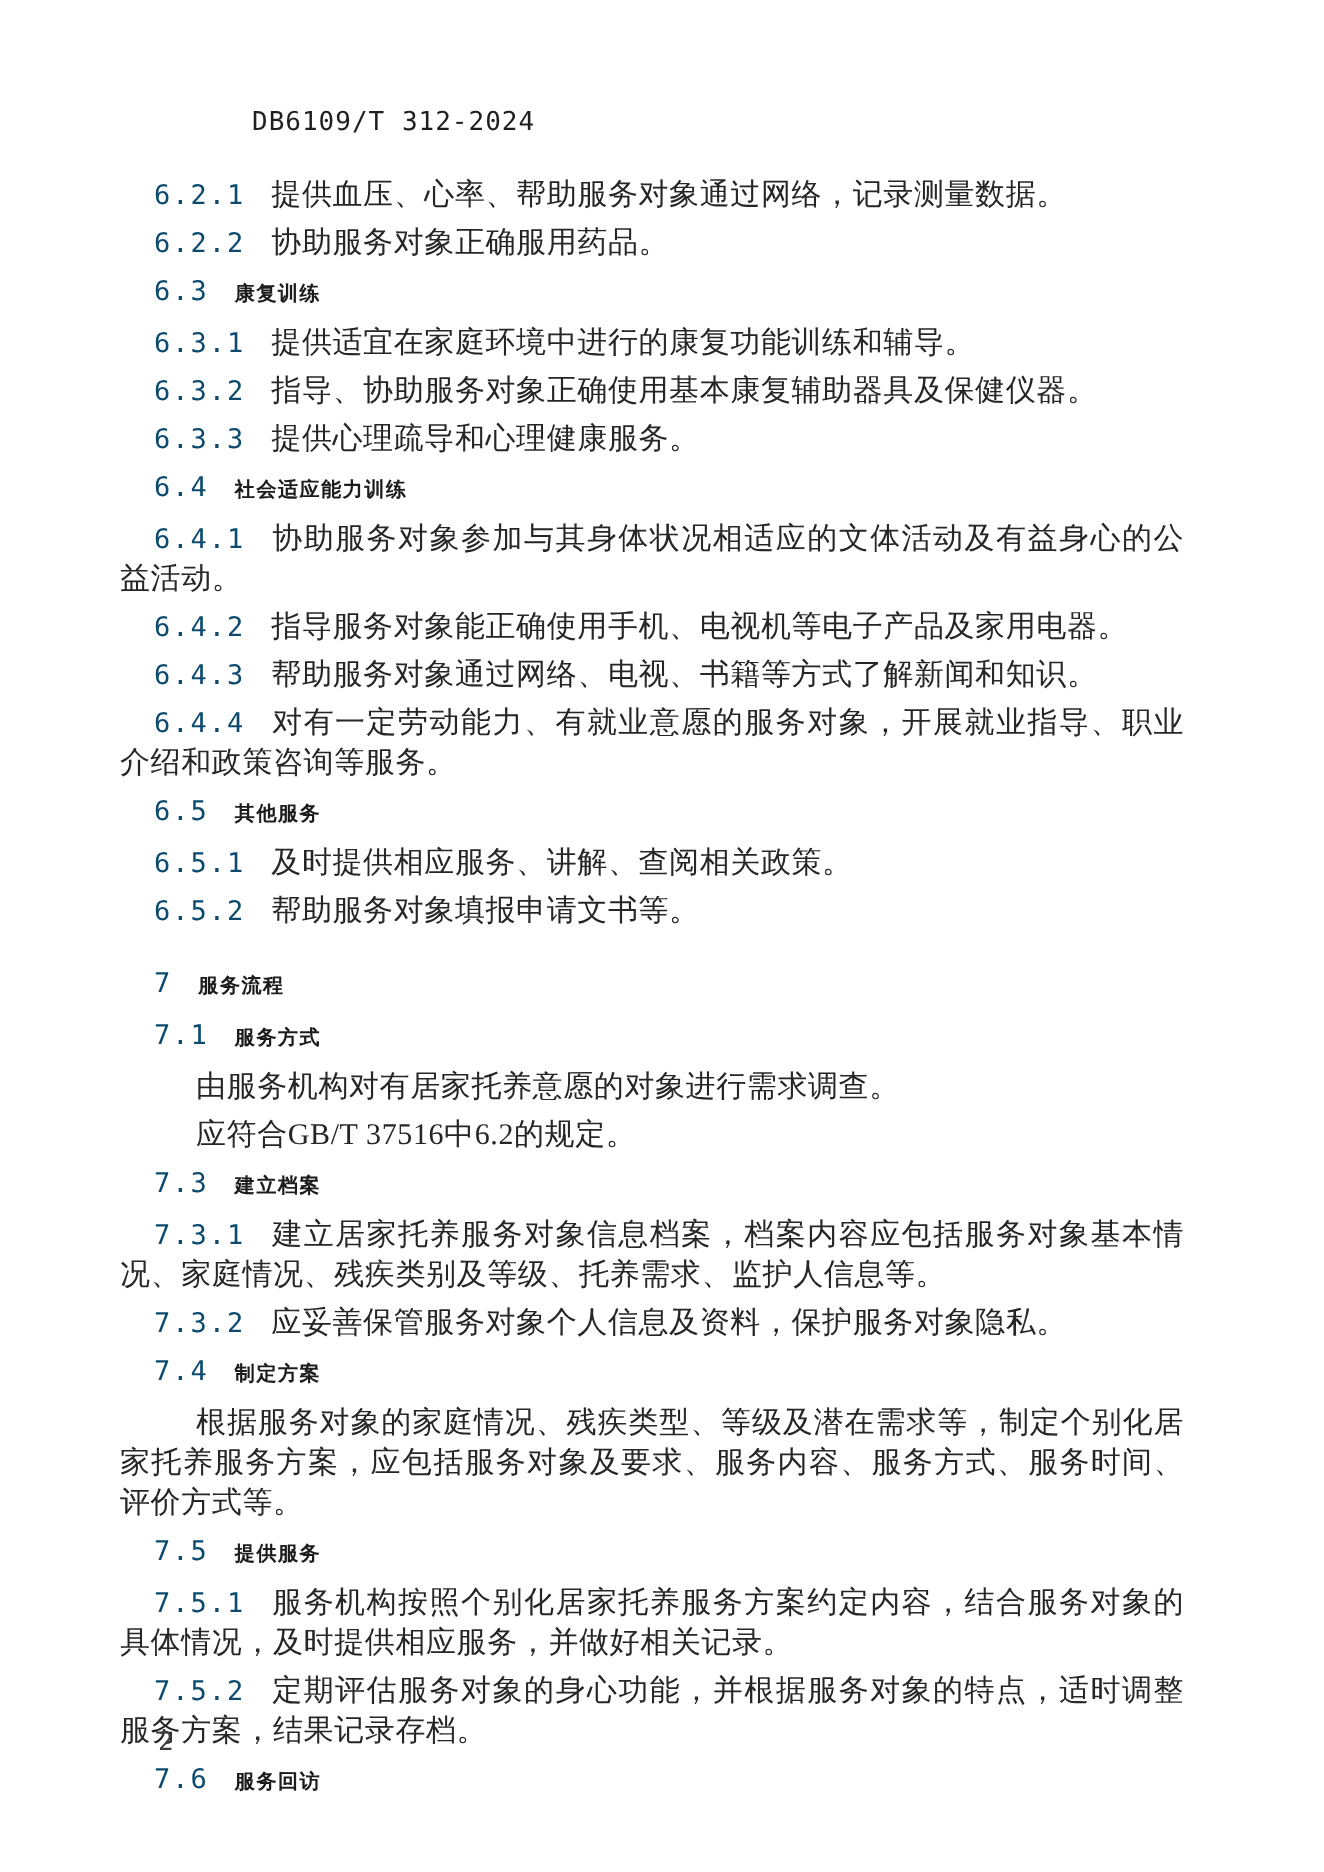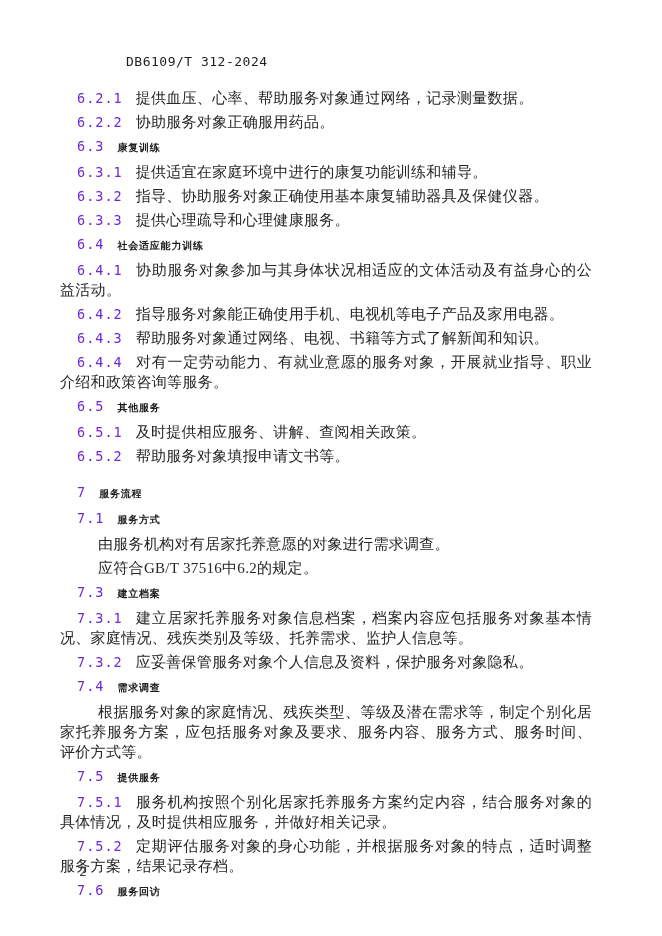--- a/index.html
+++ b/index.html
@@ -47,21 +47,21 @@
     text-indent: 38px;
   }
   p.chapter {
     margin-top: 12px;
   }
   .num {
     font-family: "DejaVu Sans Mono", monospace;
     font-size: 13.5px;
     letter-spacing: 1px;
     margin-right: 13px;
-    color: #6d28d9;
+    color: #0c4a6e;
   }
   p.heading .txt, p.chapter .txt {
     font-family: "Liberation Sans", "DejaVu Sans", sans-serif;
     font-weight: bold;
     font-size: 10px;
     letter-spacing: 0.8px;
     color: #1c1c1c;
   }
   .page-number {
     position: absolute;
@@ -92,21 +92,21 @@
     <p class="heading"><span class="num">6.5</span><span class="txt">其他服务</span></p>
     <p class="clause"><span class="num">6.5.1</span><span class="txt">及时提供相应服务、讲解、查阅相关政策。</span></p>
     <p class="clause"><span class="num">6.5.2</span><span class="txt">帮助服务对象填报申请文书等。</span></p>
     <p class="chapter"><span class="num">7</span><span class="txt">服务流程</span></p>
     <p class="heading"><span class="num">7.1</span><span class="txt">服务方式</span></p>
     <p class="para"><span class="txt">由服务机构对有居家托养意愿的对象进行需求调查。</span></p>
     <p class="para"><span class="txt">应符合GB/T 37516中6.2的规定。</span></p>
     <p class="heading"><span class="num">7.3</span><span class="txt">建立档案</span></p>
     <p class="clause"><span class="num">7.3.1</span><span class="txt">建立居家托养服务对象信息档案，档案内容应包括服务对象基本情况、家庭情况、残疾类别及等级、托养需求、监护人信息等。</span></p>
     <p class="clause"><span class="num">7.3.2</span><span class="txt">应妥善保管服务对象个人信息及资料，保护服务对象隐私。</span></p>
-    <p class="heading"><span class="num">7.4</span><span class="txt">需求调查</span></p>
+    <p class="heading"><span class="num">7.4</span><span class="txt">制定方案</span></p>
     <p class="para"><span class="txt">根据服务对象的家庭情况、残疾类型、等级及潜在需求等，制定个别化居家托养服务方案，应包括服务对象及要求、服务内容、服务方式、服务时间、评价方式等。</span></p>
     <p class="heading"><span class="num">7.5</span><span class="txt">提供服务</span></p>
     <p class="clause"><span class="num">7.5.1</span><span class="txt">服务机构按照个别化居家托养服务方案约定内容，结合服务对象的具体情况，及时提供相应服务，并做好相关记录。</span></p>
     <p class="clause"><span class="num">7.5.2</span><span class="txt">定期评估服务对象的身心功能，并根据服务对象的特点，适时调整服务方案，结果记录存档。</span></p>
     <p class="heading"><span class="num">7.6</span><span class="txt">服务回访</span></p>
   </div>
 
 <div class="page-number">2</div>
 
 </body></html>

